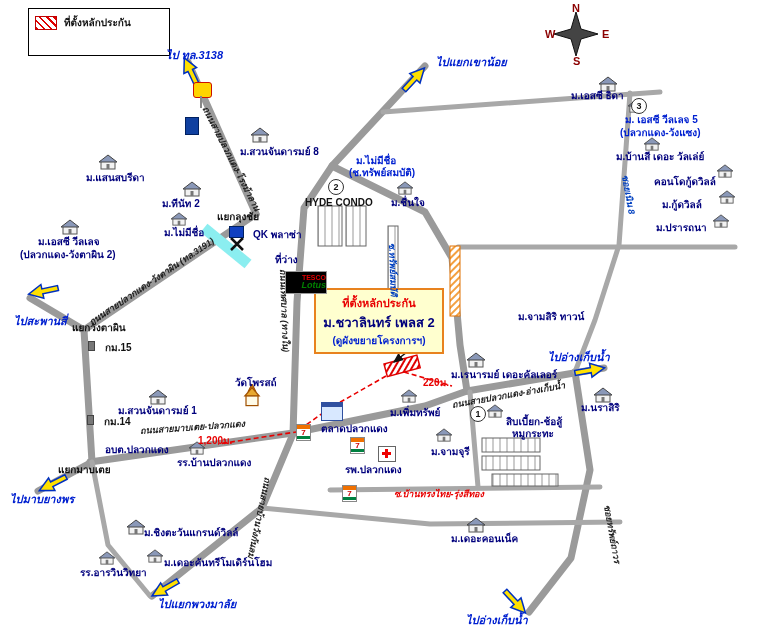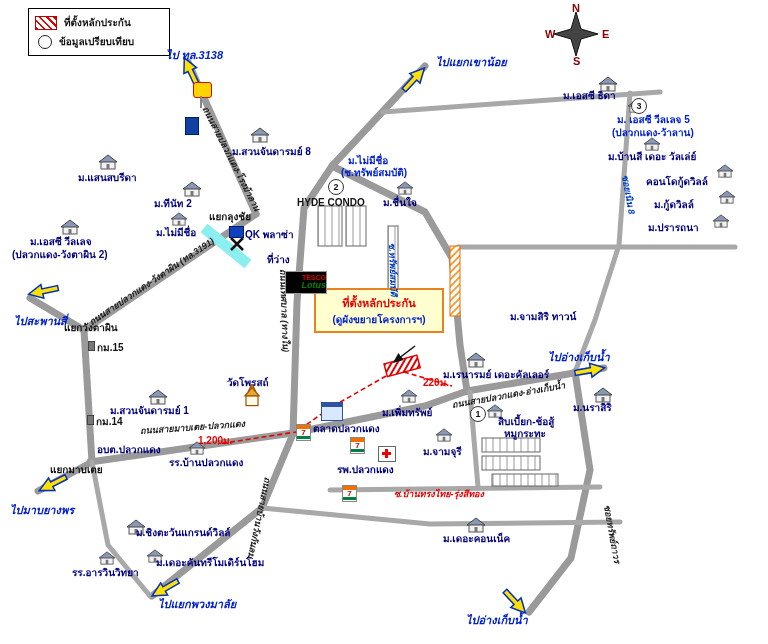--- a/index.html
+++ b/index.html
@@ -1,19 +1,19 @@
 <!DOCTYPE html>
 <html><head>
 <meta charset="utf-8">
 <style>
   html,body{margin:0;padding:0;background:#fff;}
   #map{position:relative;width:768px;height:644px;background:#fff;overflow:hidden;
        font-family:"Liberation Sans",sans-serif;}
   #roads{position:absolute;left:0;top:0;}
-  .lbl{position:absolute;font-weight:bold;font-size:10px;color:#00007d;white-space:nowrap;line-height:1.1;}
+  .lbl{position:absolute;font-weight:bold;font-size:10px;color:#00007d;white-space:nowrap;line-height:1.1;margin-left:8px;}
   .blue{color:#0020d0;}
   .black{color:#111;}
   .red{color:#e80000;}
   .arrowlbl{position:absolute;color:#0020d0;font-style:italic;font-weight:bold;font-size:11px;white-space:nowrap;}
   .roadlbl{position:absolute;color:#222;font-style:italic;font-weight:bold;font-size:9px;white-space:nowrap;transform-origin:0 50%;}
   .roadlbl.blue{color:#0040c0;}
   .roadlbl.red{color:#e80000;}
   .dist{position:absolute;color:#e80000;font-weight:bold;font-size:10px;white-space:nowrap;}
   .marker{position:absolute;width:14px;height:14px;border:1.2px solid #333;border-radius:50%;
           background:#fff;font-size:9px;font-weight:bold;color:#111;text-align:center;line-height:14px;}
@@ -185,61 +185,58 @@
       <use href="#house" x="400" y="389" width="18" height="14"></use>
     </g>
     <use href="#temple" x="240" y="384" width="24" height="24"></use>
   </svg>
 
   <div id="legend">
     <div class="legrow">
       <span class="swatch"></span>
       <span class="legtext">ที่ตั้งหลักประกัน</span>
     </div>
-    <div class="legrow">
-      <span class="legcircle"></span>
-      <span class="legtext">ข้อมูลเปรียบเทียบ</span>
-    </div>
   </div>
 
   <div id="compass">
     <span class="cletter" style="left:30px;top:0px;">N</span>
     <span class="cletter" style="left:3px;top:26px;">W</span>
     <span class="cletter" style="left:60px;top:26px;">E</span>
     <span class="cletter" style="left:31px;top:53px;">S</span>
   </div>
 
   <div id="callout">
     <div class="c1">ที่ตั้งหลักประกัน</div>
+    <div class="c2">ม.ชวาลินทร์ เพลส 2</div>
     <div class="c3">(ดูผังขยายโครงการฯ)</div>
   </div>
 
   <span class="arrowlbl" style="left:166px;top:46px;">ไป ทล.3138</span>
   <span class="arrowlbl" style="left:436px;top:53px;">ไปแยกเขาน้อย</span>
   <span class="arrowlbl" style="left:14px;top:312px;">ไปสะพานสี่</span>
   <span class="arrowlbl" style="left:548px;top:348px;">ไปอ่างเก็บน้ำ</span>
-  <span class="arrowlbl" style="left:10px;top:501px;text-align:center;">ไปมาบยางพร</span>
+  <span class="arrowlbl" style="left:10px;top:490px;text-align:center;">ไปมาบยางพร</span>
   <span class="arrowlbl" style="left:158px;top:595px;">ไปแยกพวงมาลัย</span>
   <span class="arrowlbl" style="left:466px;top:611px;">ไปอ่างเก็บน้ำ</span>
 
   <span class="lbl" style="left:232px;top:146px;">ม.สวนจันดารมย์ 8</span>
   <span class="lbl" style="left:78px;top:172px;">ม.แสนสบรีดา</span>
   <span class="lbl" style="left:154px;top:198px;">ม.ทีนัท 2</span>
   <span class="lbl" style="left:156px;top:227px;">ม.ไม่มีชื่อ</span>
   <span class="lbl" style="left:30px;top:236px;">ม.เอสซี วีลเลจ</span>
   <span class="lbl" style="left:12px;top:249px;">(ปลวกแดง-วังตาผิน 2)</span>
   <span class="lbl blue" style="left:348px;top:155px;">ม.ไม่มีชื่อ</span>
   <span class="lbl blue" style="left:341px;top:167px;">(ช.ทรัพย์สมบัติ)</span>
   <span class="lbl" style="left:383px;top:197px;">ม.ชื่นใจ</span>
   <span class="lbl black" style="left:297px;top:197px;">HYDE CONDO</span>
   <span class="lbl" style="left:245px;top:229px;text-align:right;">QK พลาซ่า</span>
   <span class="lbl" style="left:267px;top:254px;">ที่ว่าง</span>
   <span class="lbl" style="left:563px;top:90px;">ม.เอสซี ธิดา</span>
   <span class="lbl blue" style="left:617px;top:114px;">ม. เอสซี วีลเลจ 5</span>
-  <span class="lbl blue" style="left:612px;top:127px;">(ปลวกแดง-วัาลาน)</span>
+  <span class="lbl blue" style="left:612px;top:127px;">(ปลวกแดง-วังแซง)</span>
   <span class="lbl" style="left:608px;top:151px;">ม.บ้านสี เดอะ วัลเล่ย์</span>
   <span class="lbl" style="left:646px;top:176px;">คอนโดกู้ดวิลล์</span>
   <span class="lbl" style="left:654px;top:199px;">ม.กู้ดวิลล์</span>
   <span class="lbl" style="left:648px;top:222px;">ม.ปรารถนา</span>
   <span class="lbl" style="left:510px;top:311px;">ม.จามสิริ ทาวน์</span>
   <span class="lbl black" style="left:209px;top:211px;">แยกลุงชัย</span>
   <span class="lbl black" style="left:64px;top:322px;">แยกวังตาผิน</span>
   <span class="lbl black" style="left:97px;top:342px;">กม.15</span>
   <span class="lbl black" style="left:96px;top:416px;">กม.14</span>
   <span class="lbl" style="left:110px;top:405px;">ม.สวนจันดารมย์ 1</span>

